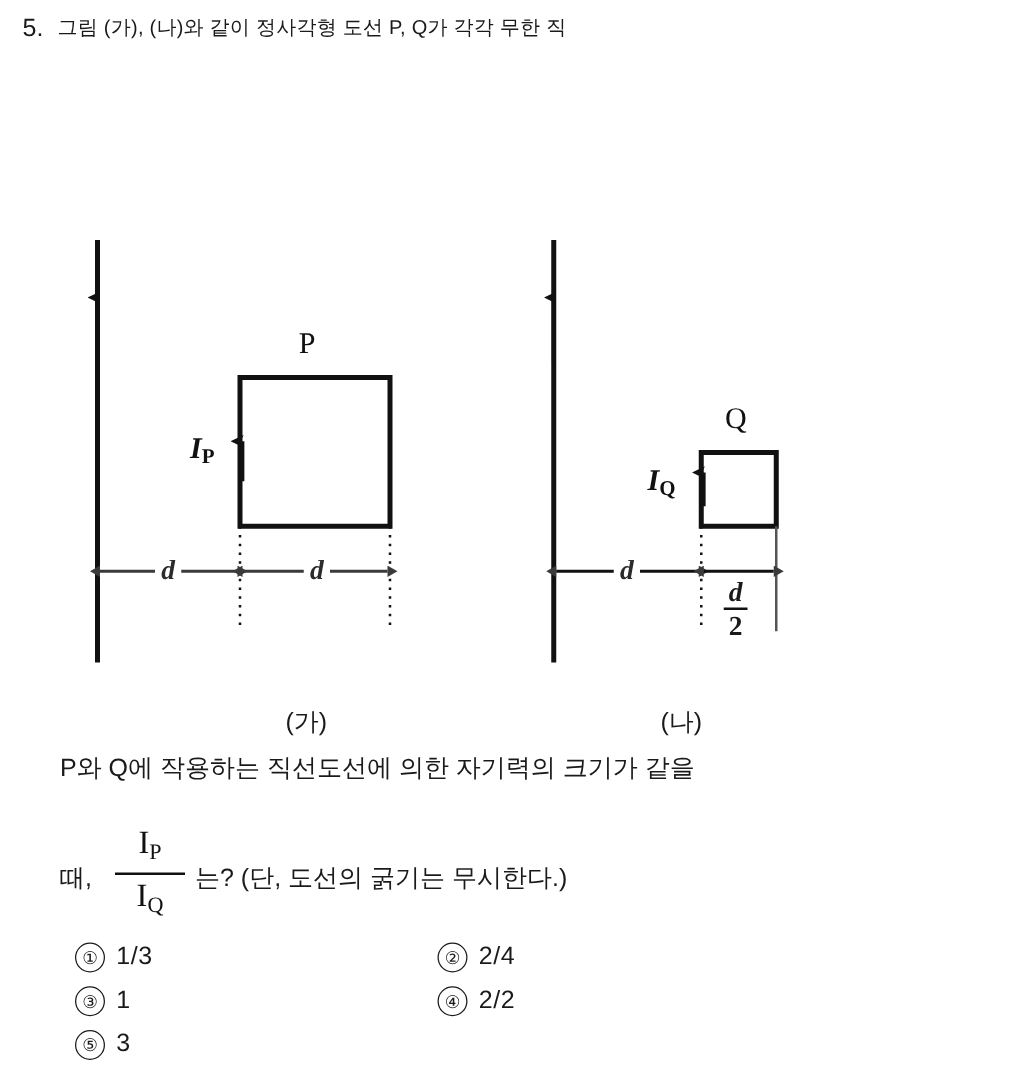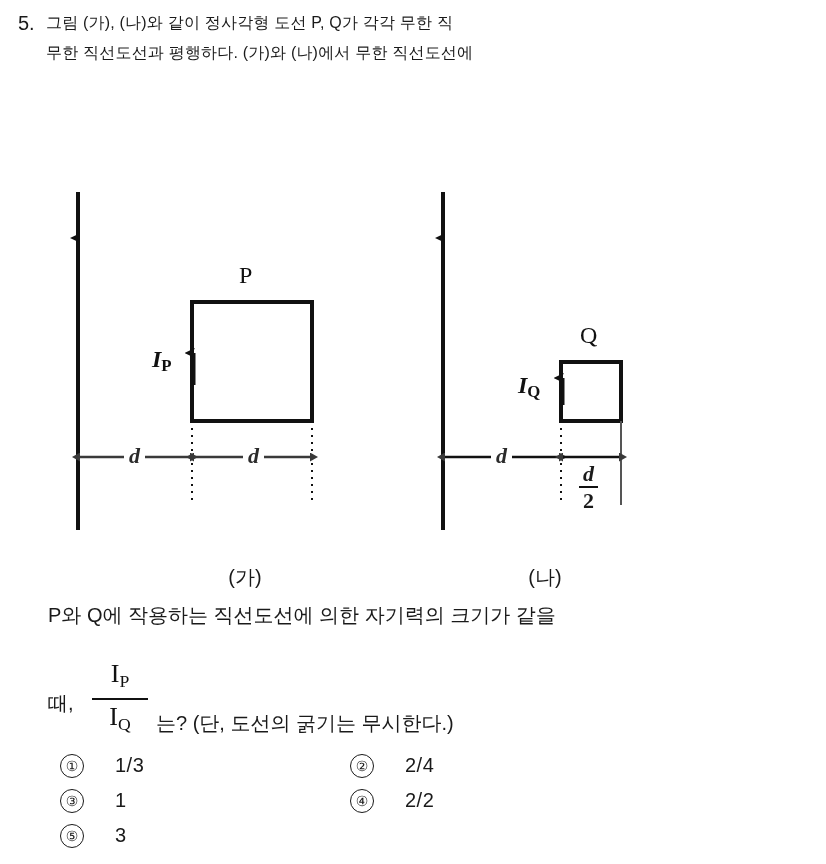--- a/index.html
+++ b/index.html
@@ -178,21 +178,20 @@
     font-size: 0.68em;
     vertical-align: -0.28em;
   }
   .tail-rest {
     position: absolute;
     left: 108px;
     top: 58px;
     font-size: 20px;
     line-height: 30px;
     white-space: nowrap;
-    margin-top: 20px;
   }
 
   
   .choices {
     position: absolute;
     left: 60px;
     top: 748px;
     width: 740px;
   }
   .choice-row {
@@ -215,32 +214,30 @@
     border: 1.5px solid #1a1a1a;
     border-radius: 50%;
     font-size: 14px;
     line-height: 1;
     margin-right: 9px;
     flex: 0 0 22px;
   }
   .choice-text {
     font-size: 20px;
     letter-spacing: 0.5px;
-    margin-left: 22px;
   }
 </style>
 </head>
 <body>
 
 <div class="stem">
   <div class="stem-row">
     <div class="stem-num">5.</div>
     <div class="stem-body">
       <div class="stem-line">그림 (가), (나)와 같이 정사각형 도선 P, Q가 각각 무한 직</div>
-      <div class="stem-line">무한 직선도선과 평행하다. (가)와 (나)에서 무한 직선도선에</div>
     </div>
   </div>
 </div>
 
 <div class="figure">
 
   <svg class="fig-svg" width="826" height="400" viewBox="0 0 826 400">
     <defs>
       <marker id="arrowUp" markerWidth="10" markerHeight="10" refX="5" refY="8" orient="auto" markerUnits="userSpaceOnUse">
         <path d="M5,0 L9.5,9.5 L5,7 L0.5,9.5 Z" fill="#111"></path>

